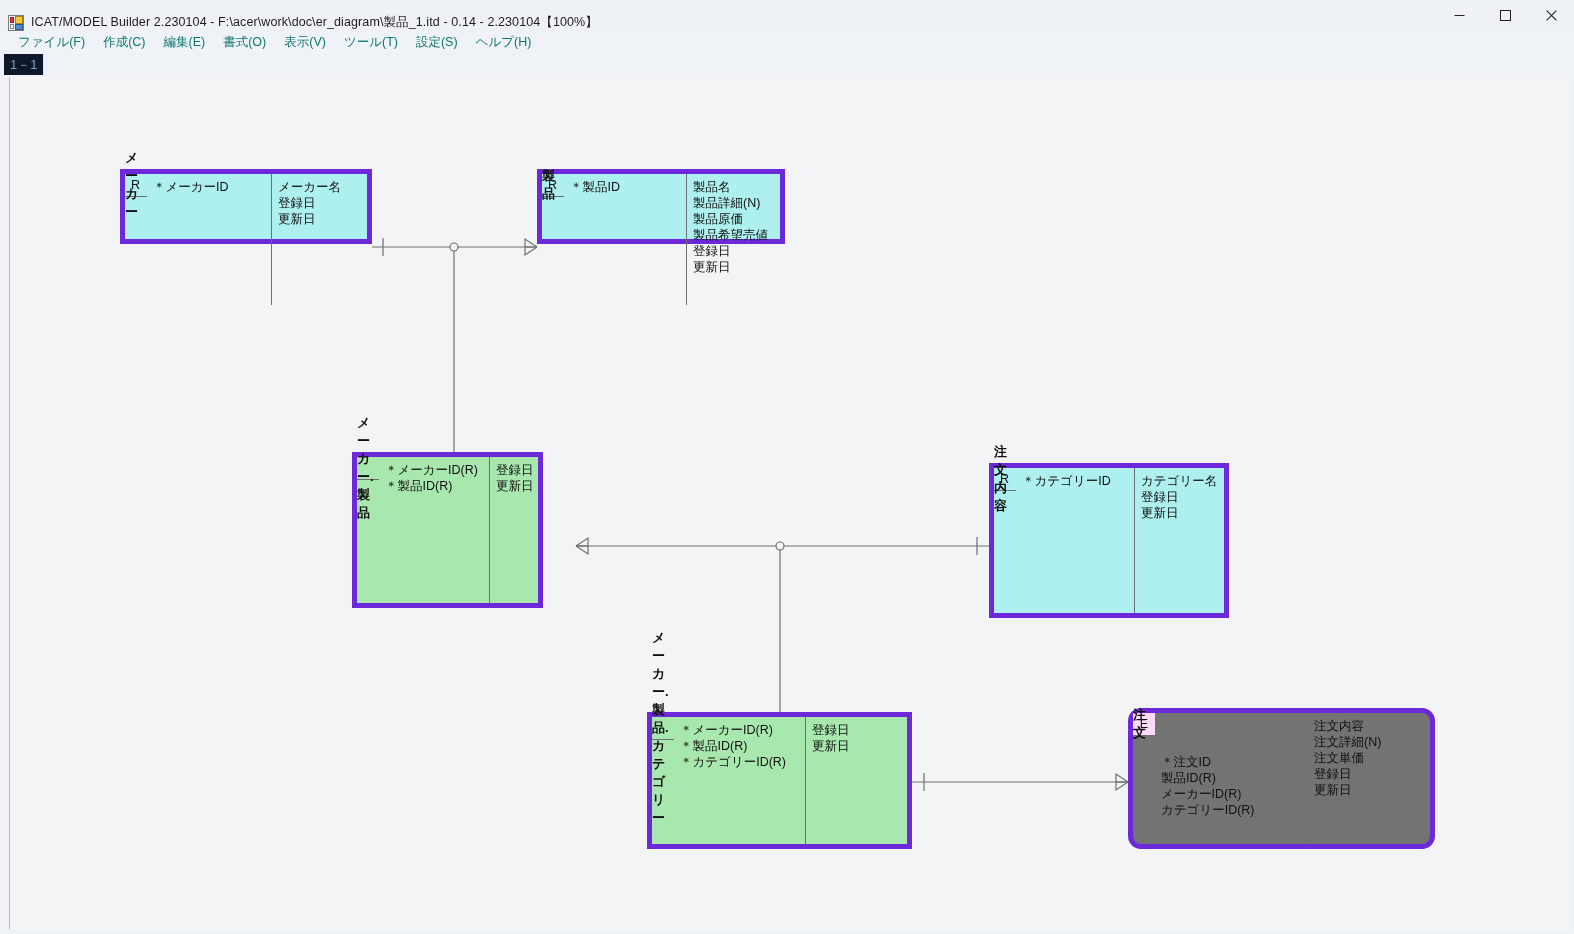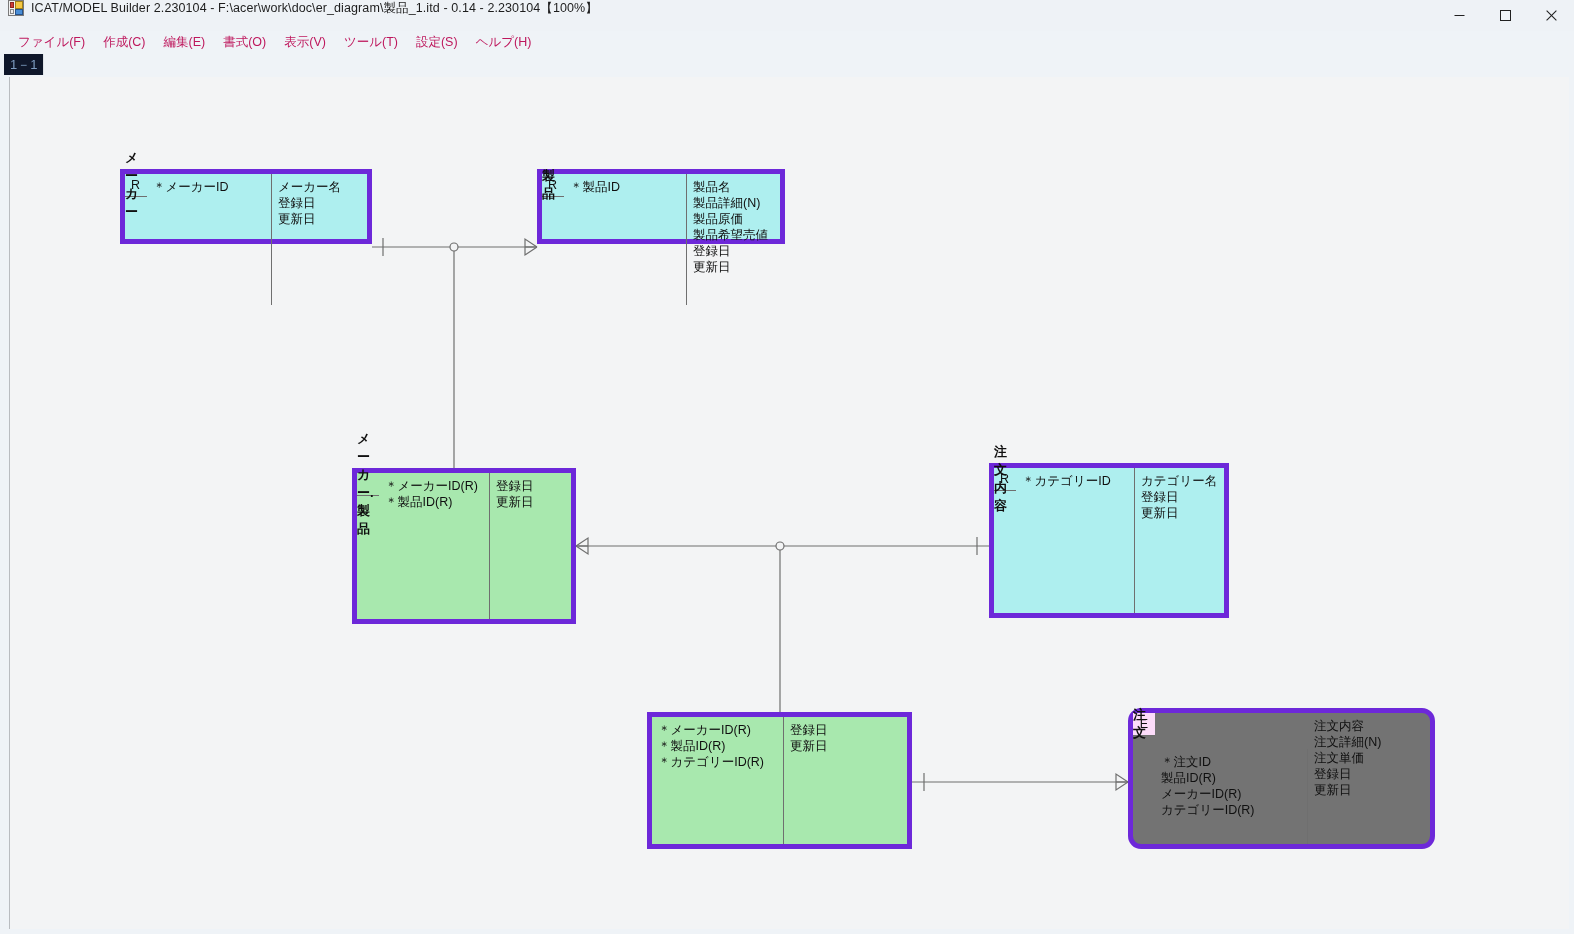--- a/index.html
+++ b/index.html
@@ -8,21 +8,21 @@
     background:#f1f3f6;
     font-family:"Liberation Sans","DejaVu Sans",sans-serif;
     -webkit-font-smoothing:antialiased;
   }
   #app{position:relative;width:1574px;height:934px;background:#eff3f7;}
 
   
   .titlebar{
     position:absolute;left:0;top:0;width:1574px;height:31px;
     background:#eef2f6;
-    display:flex;align-items:flex-start;
+    display:flex;align-items:flex-end;
     border-bottom:1px solid #e3e7ec;
   }
   .app-icon{
     width:16px;height:16px;margin-left:8px;margin-right:7px;
     position:relative;flex:0 0 auto;
     background:#f2f2f2;border:1px solid #7a7a7a;
     box-sizing:border-box;
   }
   .app-icon i{position:absolute;display:block;}
   .app-icon .q1{left:1px;top:1px;width:4px;height:6px;background:#cf3b36;border:1px solid #8d2521;box-sizing:border-box;}
@@ -40,21 +40,21 @@
   }
   .winbtn svg{display:block;}
 
   
   .menubar{
     position:absolute;left:0;top:31px;width:1574px;height:22px;
     background:#eff3f7;display:flex;align-items:center;
     padding-left:9px;box-sizing:border-box;
   }
   .menu-item{
-    font-size:12.5px;color:#be185d;padding:2px 9px 2px 9px;white-space:nowrap;
+    font-size:12.5px;color:#0f766e;padding:2px 9px 2px 9px;white-space:nowrap;
   }
 
   
   .tabstrip{
     position:absolute;left:0;top:53px;width:1574px;height:24px;
     background:#eff3f7;
   }
   .tab{
     position:absolute;left:4px;top:1px;
     height:21px;min-width:28px;
@@ -227,21 +227,21 @@
             <span class="attr">製品名</span>
             <span class="attr">製品詳細(N)</span>
             <span class="attr">製品原価</span>
             <span class="attr">製品希望売値</span>
             <span class="attr">登録日</span>
             <span class="attr">更新日</span>
           </div>
         </div>
       </div>
 
-      <div class="entity ent-green" style="left:342px;top:391px;width:224px;height:156px;">
+      <div class="entity ent-green" style="left:342px;top:375px;width:191px;height:156px;">
         <div class="ehead">
           <span>メーカー.製品</span>
           <span class="ebadge"></span>
         </div>
         <div class="ebody">
           <div class="ecol left" style="width:111px;">
             <span class="attr">＊メーカーID(R)</span>
             <span class="attr">＊製品ID(R)</span>
           </div>
           <div class="ecol" style="width:111px;">
@@ -262,20 +262,24 @@
           </div>
           <div class="ecol" style="width:119px;font-family:Liberation Serif, serif;">
             <span class="attr">カテゴリー名</span>
             <span class="attr">登録日</span>
             <span class="attr">更新日</span>
           </div>
         </div>
       </div>
 
       <div class="entity ent-green" style="left:637px;top:635px;width:265px;height:137px;">
+        <div class="ehead">
+          <span>メーカー.製品.カテゴリー</span>
+          <span class="ebadge"></span>
+        </div>
         <div class="ebody">
           <div class="ecol left" style="width:132px;">
             <span class="attr">＊メーカーID(R)</span>
             <span class="attr">＊製品ID(R)</span>
             <span class="attr">＊カテゴリーID(R)</span>
           </div>
           <div class="ecol" style="width:131px;">
             <span class="attr">登録日</span>
             <span class="attr">更新日</span>
           </div>

